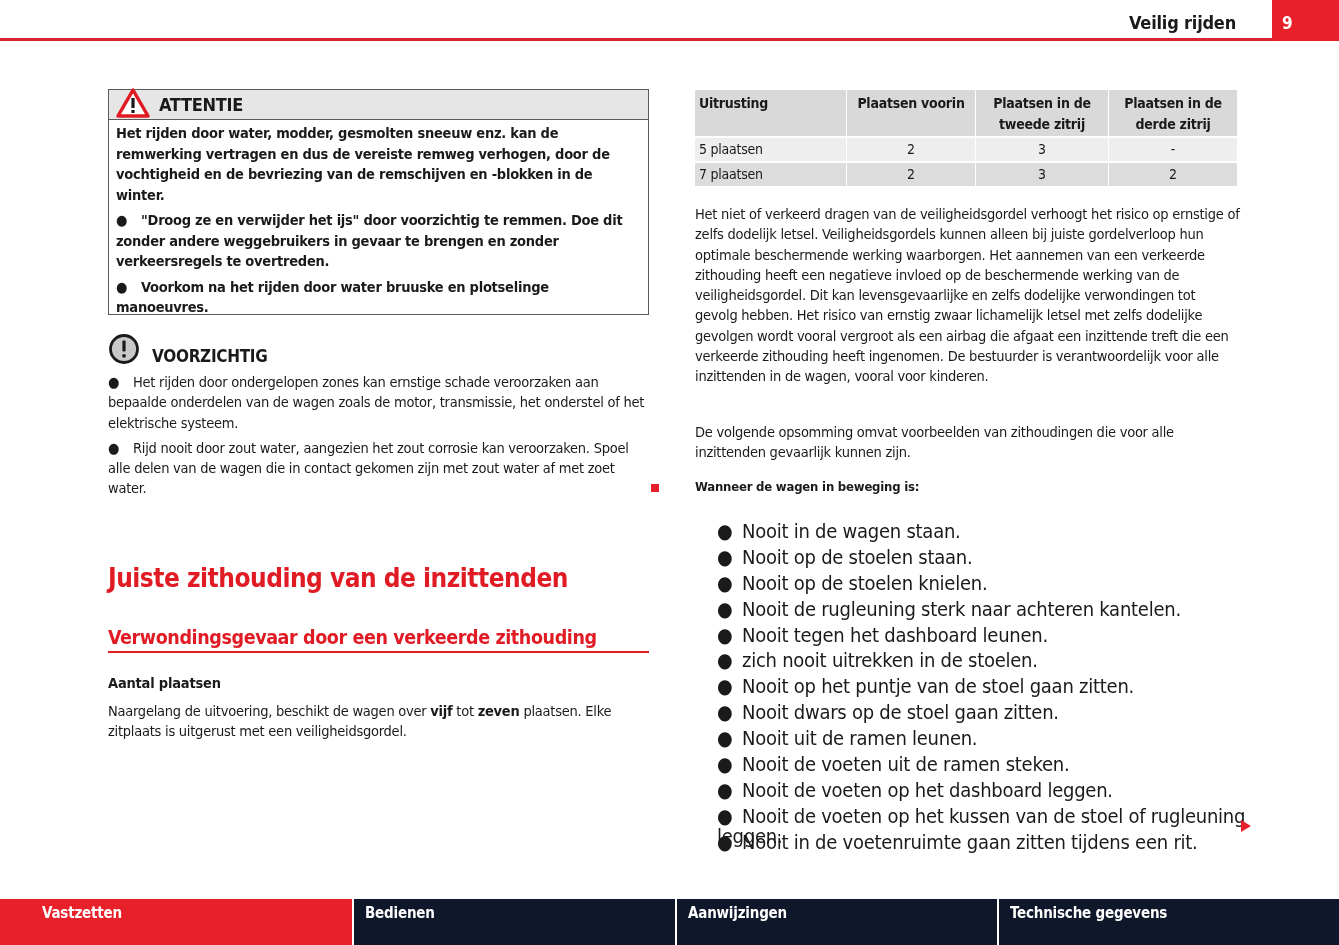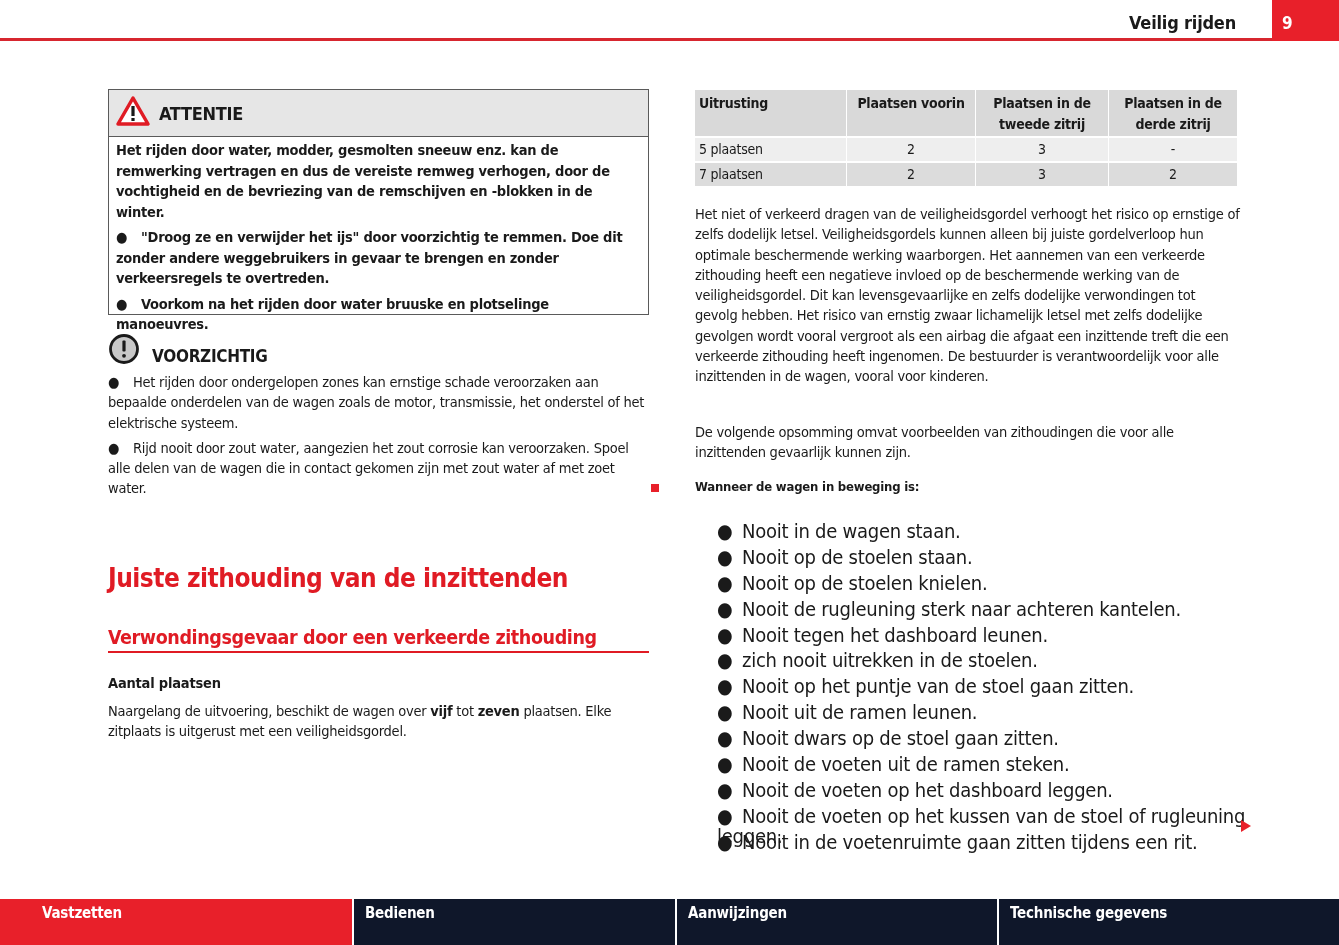--- a/index.html
+++ b/index.html
@@ -12,21 +12,21 @@
   .abs { position:absolute; }
 
   
   .header-rule { left:0; top:38px; width:1272px; height:3px; background:#d7262f; }
   .header-title { right:103px; top:12px; font-size:18px; font-weight:bold; color:#1a1a1a; letter-spacing:-0.2px; }
   .page-num { left:1272px; top:0; width:67px; height:41px; background:#e8202a; color:#fff;
               font-weight:bold; font-size:17px; box-sizing:border-box; padding:13px 0 0 10px; }
 
   
   .warn-box { left:108px; top:89px; width:541px; height:226px; border:1.5px solid #5a5a5a; box-sizing:border-box; }
-  .warn-head { height:47px; background:#e6e6e6; border-bottom:1.5px solid #5a5a5a; display:flex; align-items:center; padding-left:6px; box-sizing:border-box; }
+  .warn-head { height:30px; background:#e6e6e6; border-bottom:1.5px solid #5a5a5a; display:flex; align-items:center; padding-left:6px; box-sizing:border-box; }
   .warn-head .title { font-size:18px; font-weight:bold; margin-left:8px; letter-spacing:-0.3px; }
   .warn-body { padding:3px 8px 0 7px; font-size:14.5px; font-weight:bold; line-height:20.5px; letter-spacing:-0.25px; }
   .warn-body p { margin:0 0 5px 0; }
 
   
   .caution { left:108px; top:336px; width:545px; }
   .caution-head { display:flex; align-items:center; height:30px; }
   .caution-head .title { font-size:17px; font-weight:bold; margin-left:12px; margin-top:10px; letter-spacing:-0.3px; }
   .body-text { font-size:14.5px; line-height:20.3px; letter-spacing:-0.25px; }
   .body-text p { margin:0 0 5px 0; }
@@ -146,22 +146,22 @@
 <div class="abs right-col p2 body-text">De volgende opsomming omvat voorbeelden van zithoudingen die voor alle inzittenden gevaarlijk kunnen zijn.</div>
 <div class="abs h3r">Wanneer de wagen in beweging is:</div>
 <ul class="abs list">
   <li><span class="bul">●</span><span>Nooit in de wagen staan.</span></li>
   <li><span class="bul">●</span><span>Nooit op de stoelen staan.</span></li>
   <li><span class="bul">●</span><span>Nooit op de stoelen knielen.</span></li>
   <li><span class="bul">●</span><span>Nooit de rugleuning sterk naar achteren kantelen.</span></li>
   <li><span class="bul">●</span><span>Nooit tegen het dashboard leunen.</span></li>
   <li><span class="bul">●</span><span>zich nooit uitrekken in de stoelen.</span></li>
   <li><span class="bul">●</span><span>Nooit op het puntje van de stoel gaan zitten.</span></li>
+  <li><span class="bul">●</span><span>Nooit dwars op de stoel gaan zitten.</span></li>
   <li><span class="bul">●</span><span>Nooit uit de ramen leunen.</span></li>
-  <li><span class="bul">●</span><span>Nooit dwars op de stoel gaan zitten.</span></li>
   <li><span class="bul">●</span><span>Nooit de voeten uit de ramen steken.</span></li>
   <li><span class="bul">●</span><span>Nooit de voeten op het dashboard leggen.</span></li>
   <li><span class="bul">●</span><span>Nooit de voeten op het kussen van de stoel of rugleuning leggen.</span></li>
   <li><span class="bul">●</span><span>Nooit in de voetenruimte gaan zitten tijdens een rit.</span></li>
 </ul>
 <div class="abs next-arrow"></div>
 
 <div class="abs footer">
   <div class="tab active">Vastzetten</div>
   <div class="tab inactive t2">Bedienen</div>

